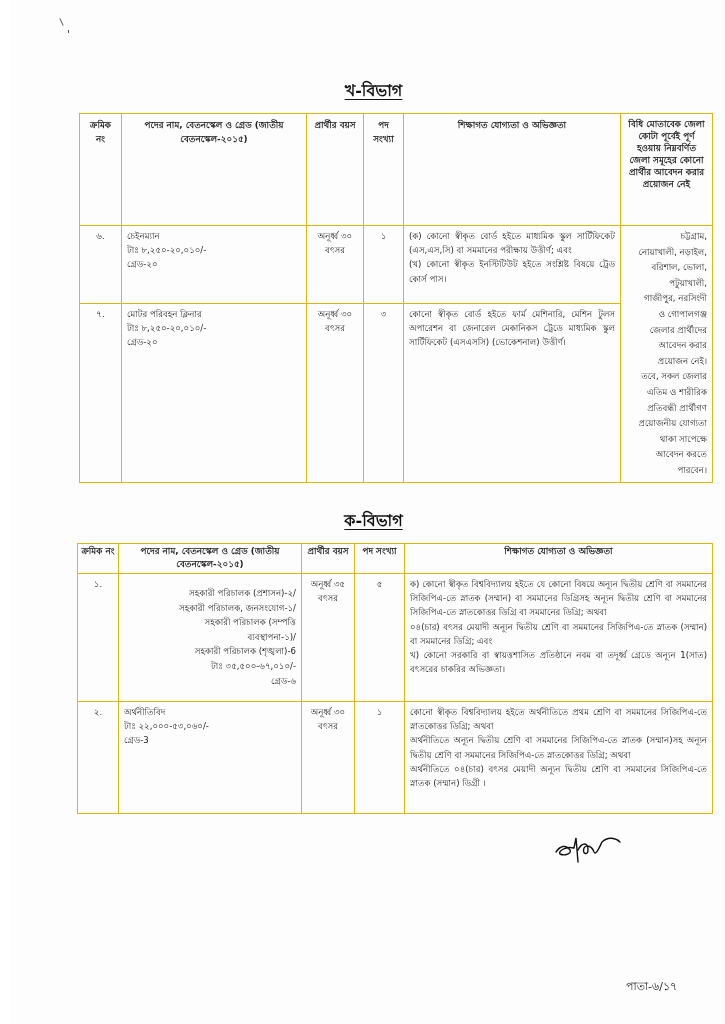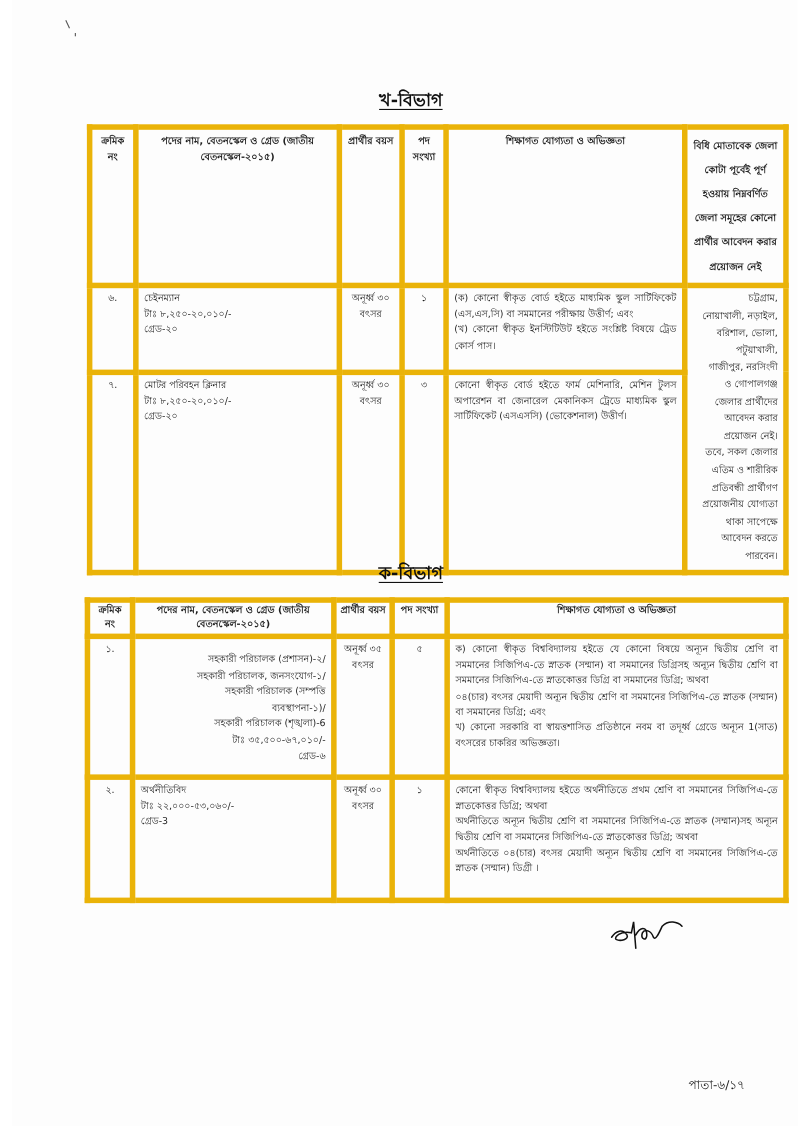--- a/index.html
+++ b/index.html
@@ -12,21 +12,21 @@
     position: absolute; left: 0; width: 725px; text-align: center;
     font-weight: bold; font-size: 16px; text-decoration: underline;
     text-underline-offset: 3px; color: #111;
   }
 
   table.grid {
     position: absolute; border-collapse: collapse; table-layout: fixed;
     font-size: 8.6px; line-height: 14.2px; color: #1f1f1f;
   }
   table.grid th, table.grid td {
-    border: 5px solid #eab308; vertical-align: top; padding: 3px 5px;
+    border: 1px solid #eab308; vertical-align: top; padding: 3px 5px;
   }
   table.grid th { font-weight: bold; text-align: center; font-size: 8.8px; padding-top: 4px; }
   .c { text-align: center; }
   .j { text-align: justify; margin-left: 36px; }
   .line { display: block; }
 
   .stray { position: absolute; background: #555; width: 1px; }
 
   .signature { position: absolute; left: 543px; top: 832px; width: 70px; height: 36px; }
   .page-no { position: absolute; left: 615px; top: 978px; font-size: 11px; color: #222; }
@@ -50,21 +50,21 @@
         <col style="width:217px">
         <col style="width:92px">
     </colgroup>
     <thead>
       <tr style="height:112px;">
         <th>ক্রমিক নং</th>
         <th>পদের নাম, বেতনস্কেল ও গ্রেড (জাতীয় বেতনস্কেল-২০১৫)</th>
         <th>প্রার্থীর বয়স</th>
         <th>পদ সংখ্যা</th>
         <th>শিক্ষাগত যোগ্যতা ও অভিজ্ঞতা</th>
-        <th style="line-height:22px;">বিধি মোতাবেক জেলা কোটা পূর্বেই পূর্ণ হওয়ায় নিম্নবর্ণিত জেলা সমূহের কোনো প্রার্থীর আবেদন করার প্রয়োজন নেই</th>
+        <th style="line-height:12px;">বিধি মোতাবেক জেলা কোটা পূর্বেই পূর্ণ হওয়ায় নিম্নবর্ণিত জেলা সমূহের কোনো প্রার্থীর আবেদন করার প্রয়োজন নেই</th>
       </tr>
     </thead>
     <tbody>
       <tr style="height:75px;">
         <td class="c">৬.</td>
         <td>
           <span class="line">চেইনম্যান</span>
           <span class="line">টাঃ ৮,২৫০-২০,০১০/-</span>
           <span class="line">গ্রেড-২০</span>
         </td>

